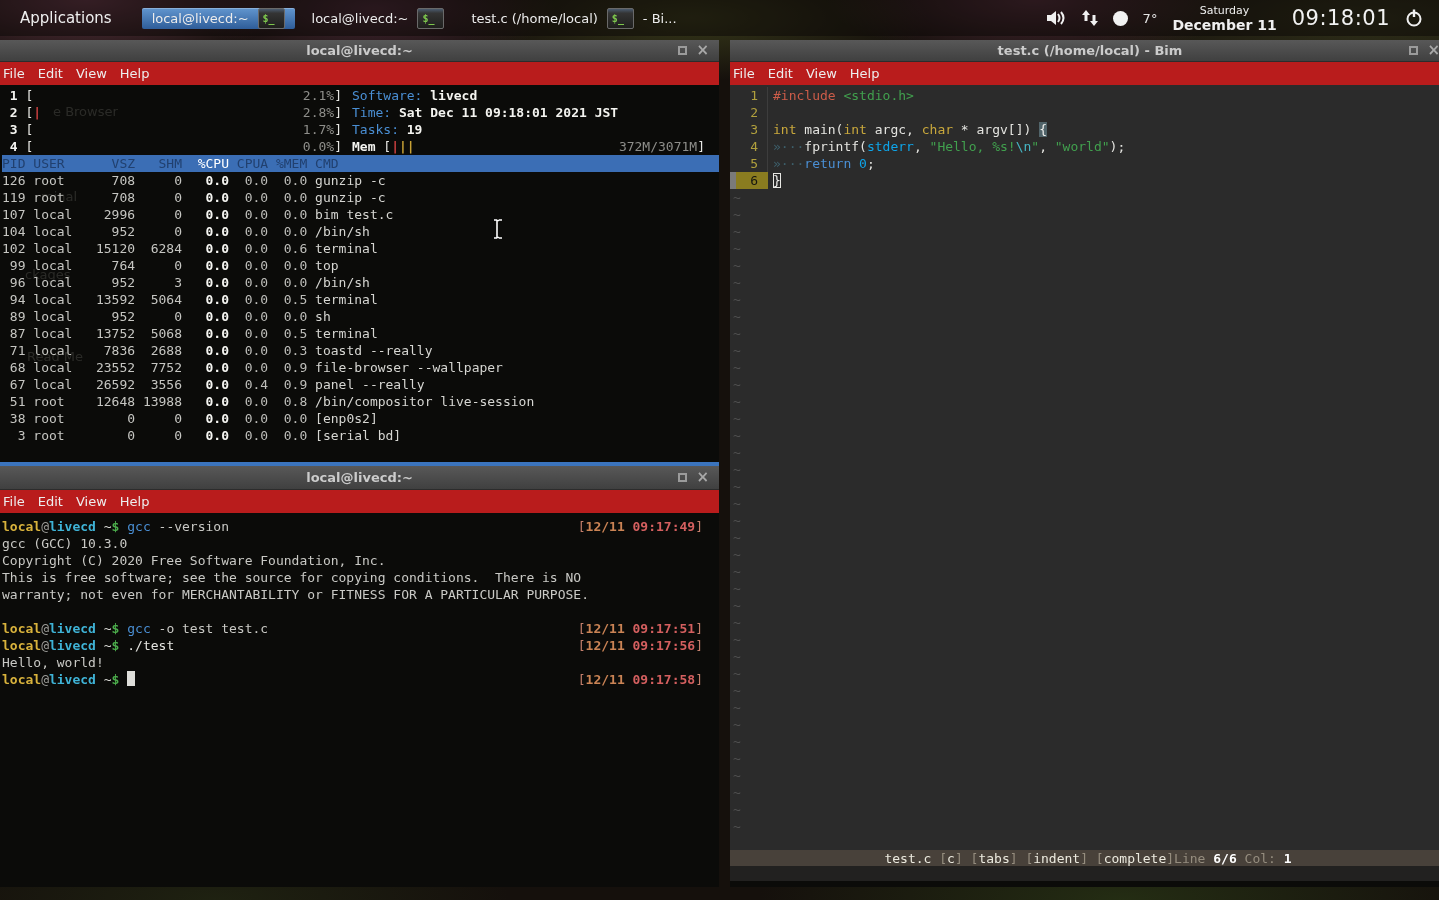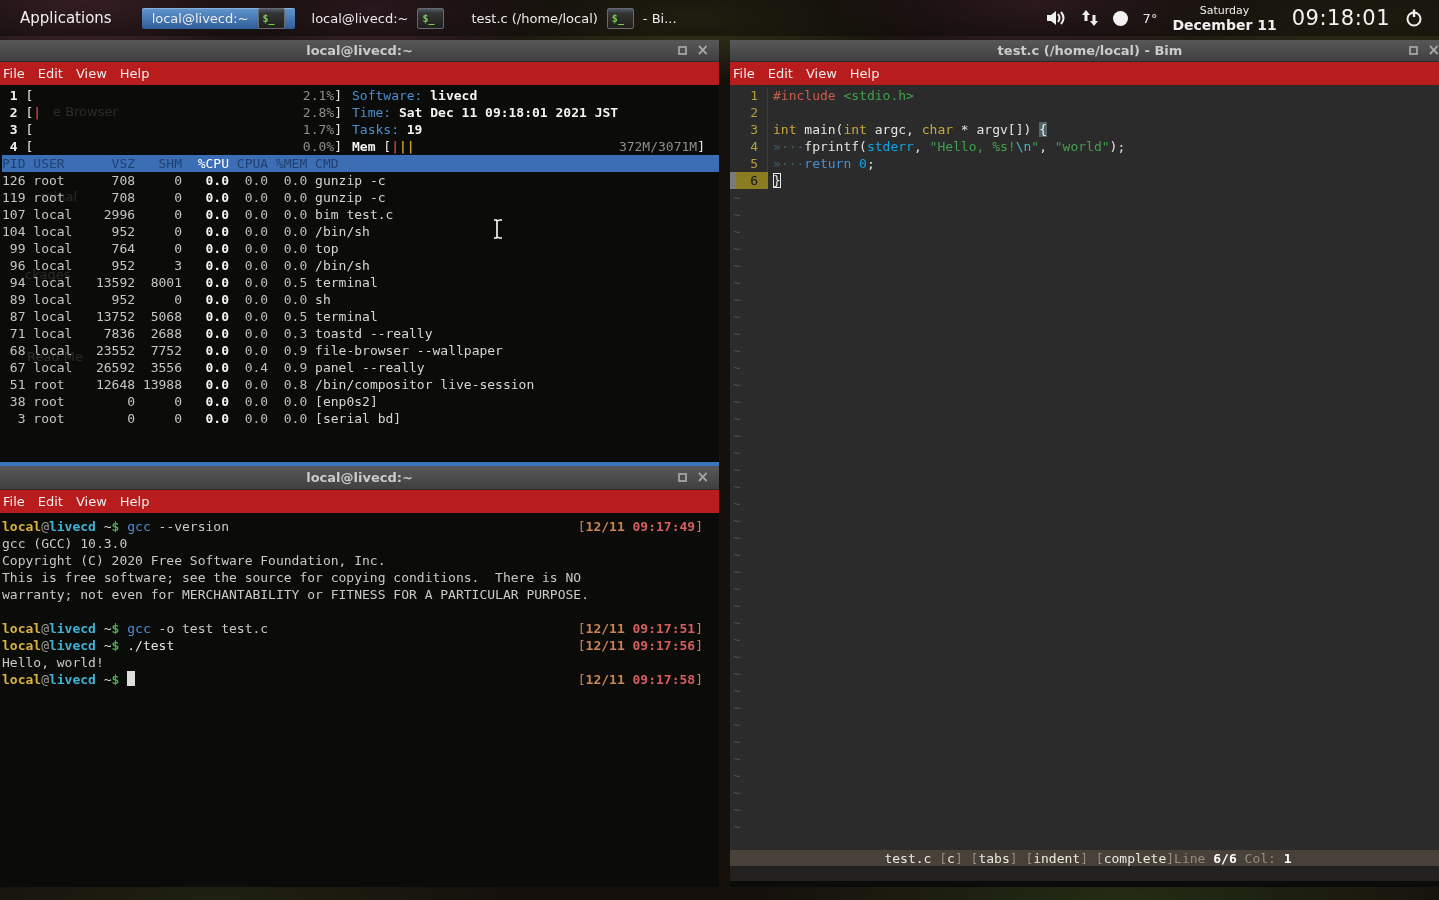--- a/index.html
+++ b/index.html
@@ -218,23 +218,24 @@
       <div class="ghost">Read Me</div>
       <div class="mline"><span class="mnum"> 1 </span><span class="wt">[</span><span class="mpct"><span class="dim">2.1%</span><span class="wt">]</span></span><span class="minfo"><span class="lblue">Software: </span><span class="bval">livecd</span></span></div>
       <div class="mline"><span class="mnum"> 2 </span><span class="wt">[</span><span class="bar-red">|</span><span class="mpct"><span class="dim">2.8%</span><span class="wt">]</span></span><span class="minfo"><span class="lblue">Time: </span><span class="bval">Sat Dec 11 09:18:01 2021 JST</span></span></div>
       <div class="mline"><span class="mnum"> 3 </span><span class="wt">[</span><span class="mpct"><span class="dim">1.7%</span><span class="wt">]</span></span><span class="minfo"><span class="lblue">Tasks: </span><span class="bval">19</span></span></div>
       <div class="mline"><span class="mnum"> 4 </span><span class="wt">[</span><span class="mpct"><span class="dim">0.0%</span><span class="wt">]</span></span><span class="mval"><span class="dim">372M/3071M</span><span class="wt">]</span></span><span class="minfo"><span class="bval">Mem </span><span class="wt">[</span><span class="bar-red">|</span><span class="bar-yellow">|</span><span class="bar-yellow">|</span></span></div>
       <div class="phead"><span>PID USER      VSZ   SHM  </span><span class="cpuhdr">%CPU</span><span> CPUA %MEM CMD</span></div>
       <div class="prow"><span>126 root      708     0</span><span class="cpu">   0.0</span><span class="dim2">  0.0  0.0</span><span class="cmd"> gunzip -c</span></div>
       <div class="prow"><span>119 root      708     0</span><span class="cpu">   0.0</span><span class="dim2">  0.0  0.0</span><span class="cmd"> gunzip -c</span></div>
       <div class="prow"><span>107 local    2996     0</span><span class="cpu">   0.0</span><span class="dim2">  0.0  0.0</span><span class="cmd"> bim test.c</span></div>
       <div class="prow"><span>104 local     952     0</span><span class="cpu">   0.0</span><span class="dim2">  0.0  0.0</span><span class="cmd"> /bin/sh</span></div>
+      <div class="prow"><span>102 local   15120  6284</span><span class="cpu">   0.0</span><span class="dim2">  0.0  0.6</span><span class="cmd"> terminal</span></div>
       <div class="prow"><span> 99 local     764     0</span><span class="cpu">   0.0</span><span class="dim2">  0.0  0.0</span><span class="cmd"> top</span></div>
       <div class="prow"><span> 96 local     952     3</span><span class="cpu">   0.0</span><span class="dim2">  0.0  0.0</span><span class="cmd"> /bin/sh</span></div>
-      <div class="prow"><span> 94 local   13592  8001</span><span class="cpu">   0.0</span><span class="dim2">  0.0  0.5</span><span class="cmd"> terminal</span></div>
+      <div class="prow"><span> 94 local   13592  5064</span><span class="cpu">   0.0</span><span class="dim2">  0.0  0.5</span><span class="cmd"> terminal</span></div>
       <div class="prow"><span> 89 local     952     0</span><span class="cpu">   0.0</span><span class="dim2">  0.0  0.0</span><span class="cmd"> sh</span></div>
       <div class="prow"><span> 87 local   13752  5068</span><span class="cpu">   0.0</span><span class="dim2">  0.0  0.5</span><span class="cmd"> terminal</span></div>
       <div class="prow"><span> 71 local    7836  2688</span><span class="cpu">   0.0</span><span class="dim2">  0.0  0.3</span><span class="cmd"> toastd --really</span></div>
       <div class="prow"><span> 68 local   23552  7752</span><span class="cpu">   0.0</span><span class="dim2">  0.0  0.9</span><span class="cmd"> file-browser --wallpaper</span></div>
       <div class="prow"><span> 67 local   26592  3556</span><span class="cpu">   0.0</span><span class="dim2">  0.4  0.9</span><span class="cmd"> panel --really</span></div>
       <div class="prow"><span> 51 root    12648 13988</span><span class="cpu">   0.0</span><span class="dim2">  0.0  0.8</span><span class="cmd"> /bin/compositor live-session</span></div>
       <div class="prow"><span> 38 root        0     0</span><span class="cpu">   0.0</span><span class="dim2">  0.0  0.0</span><span class="cmd"> [enp0s2]</span></div>
       <div class="prow"><span>  3 root        0     0</span><span class="cpu">   0.0</span><span class="dim2">  0.0  0.0</span><span class="cmd"> [serial bd]</span></div>
     </div>
   <div class="active-border"></div>

